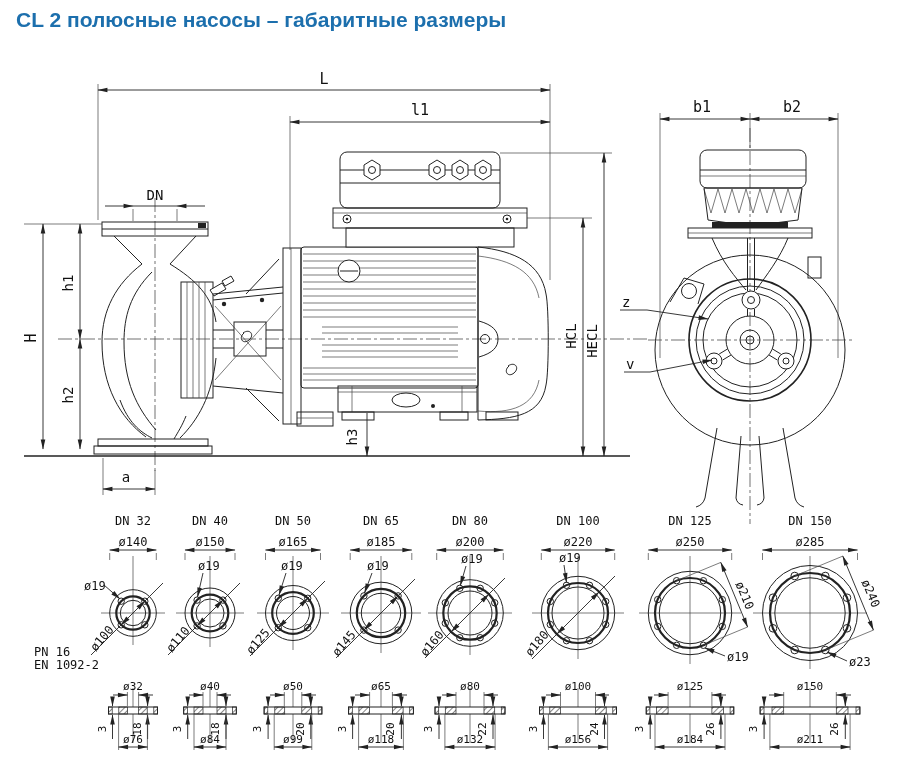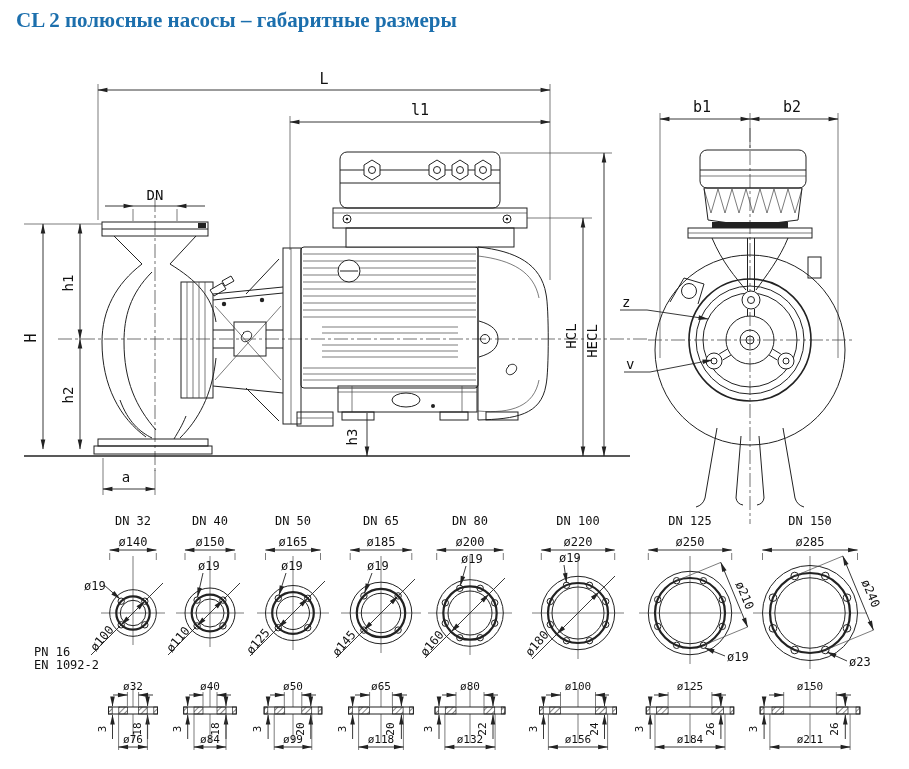--- a/index.html
+++ b/index.html
@@ -1,18 +1,18 @@
 <!DOCTYPE html>
 <html><head>
 <meta charset="utf-8">
 <style>
   html,body{margin:0;padding:0;background:#fff;}
   #page{position:relative;width:909px;height:769px;background:#fff;overflow:hidden;
         font-family:"DejaVu Sans Mono",monospace;}
-  .title{position:absolute;left:16px;top:8px;font-family:Liberation Serif, serif;
+  .title{position:absolute;left:16px;top:8px;font-family:Liberation Sans, sans-serif;
          font-weight:bold;font-size:21px;color:#1c6fad;}
   svg{position:absolute;left:0;top:0;}
   .ln{fill:none;stroke:#222;stroke-width:1;}
   .th{fill:none;stroke:#222;stroke-width:1.6;}
   .bold{fill:none;stroke:#222;stroke-width:2.2;}
   .x{fill:none;stroke:#444;stroke-width:.7;}
   .d{fill:none;stroke:#222;stroke-width:.9;}
   .cl{fill:none;stroke:#333;stroke-width:.7;stroke-dasharray:14 3 3 3;}
   .hx{fill:url(#hp);stroke:#222;stroke-width:.7;}
   .fw{fill:#fff;stroke:#222;stroke-width:1;}

